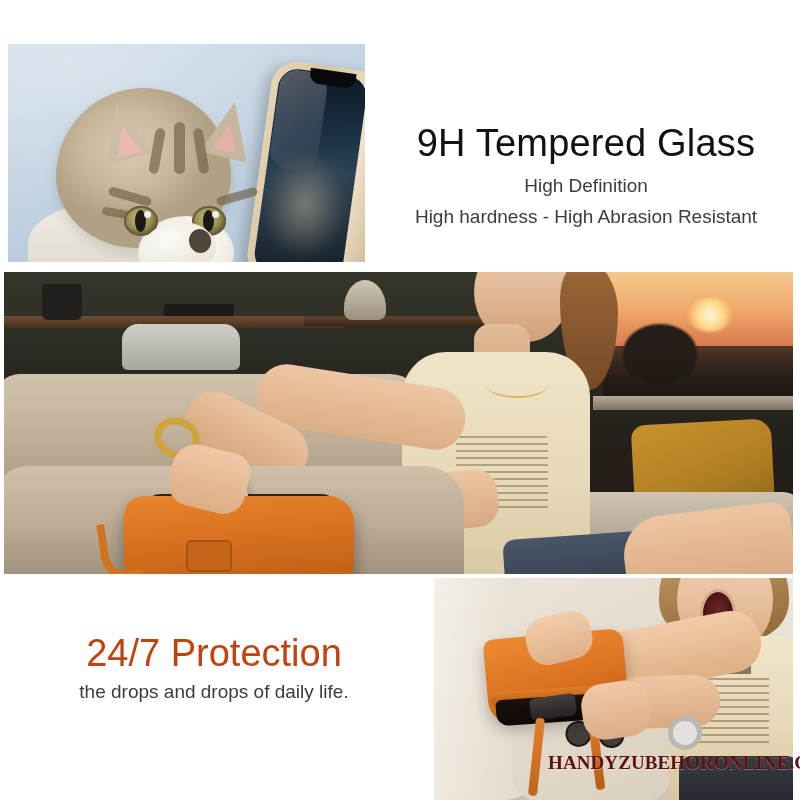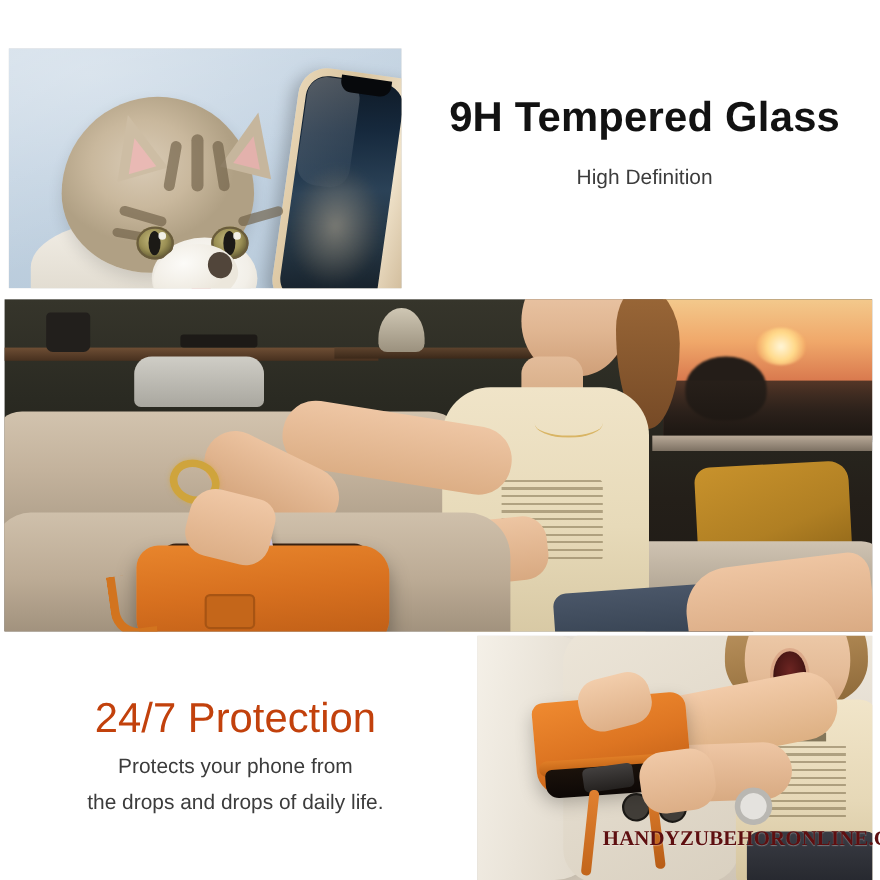--- a/index.html
+++ b/index.html
@@ -409,26 +409,26 @@
   .s-pants{
     position:absolute; right:-6px; bottom:-10px; width:120px;height:54px;
     background:linear-gradient(180deg,#3a3c44,#23252b); border-radius:12px;
   }
 
   
   .txt-top{
     position:absolute; left:376px; top:86px; width:420px; text-align:center;
   }
   .headline{
-    font-size:38px; font-weight:700; color:#121212; letter-spacing:.2px;
-    line-height:1.12; white-space:nowrap;
+    font-size:38px; font-weight:400; color:#121212; letter-spacing:.2px;
+    line-height:1.12; white-space:nowrap;margin-top:36px;
   }
   .subline{
     font-size:19px; font-weight:400; color:#3c3c3c; line-height:1.55;
-    margin-top:18px; white-space:nowrap;
+    margin-top:6px; white-space:nowrap;
   }
   .subline.tight{ margin-top:2px; }
 
   .txt-bottom{
     position:absolute; left:8px; top:632px; width:412px; text-align:center;
   }
   .headline2{
     font-size:38px; font-weight:400; color:#c2410c; line-height:1.12; white-space:nowrap;
   }
   .subline2{
@@ -473,20 +473,21 @@
       <div class="cat-eye l"></div>
       <div class="cat-eye r"></div>
       <div class="cat-nose"></div>
     </div>
     <div class="cat-paw"></div>
   </div>
 
   <div class="txt-top">
     <div class="headline">9H Tempered Glass</div>
     <div class="subline">High Definition</div>
+    <div class="subline tight">High hardness - High Abrasion Resistant</div>
   </div>
 
   <div class="photo" id="photo-bag">
     <div class="room"></div>
 
     <div class="window"></div>
     <div class="sun"></div>
     <div class="tree"></div>
     <div class="hills"></div>
     <div class="sill"></div>
@@ -522,21 +523,20 @@
       <div class="cams"></div>
     </div>
     <div class="bag"></div>
     <div class="bag-tag"></div>
     <div class="bag-strap"></div>
     <div class="w-hand"></div>
   </div>
 
   <div class="txt-bottom">
     <div class="headline2">24/7 Protection</div>
-    <div class="subline2">Protects your phone from</div>
     <div class="subline2" style="margin-top:2px;">the drops and drops of daily life.</div>
   </div>
 
   <div class="photo" id="photo-shock">
     <div class="sofa-cream"></div>
     <div class="cushion-l"></div>
     <div class="cushion-mid"></div>
 
     <div class="s-hair"></div>
     <div class="s-head">

